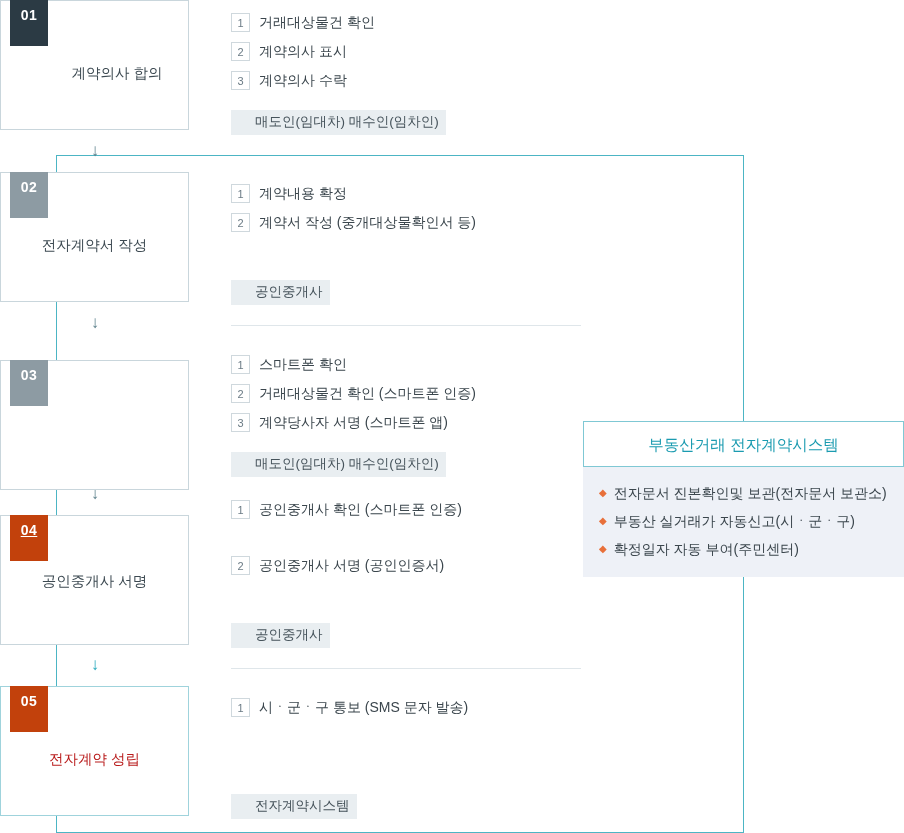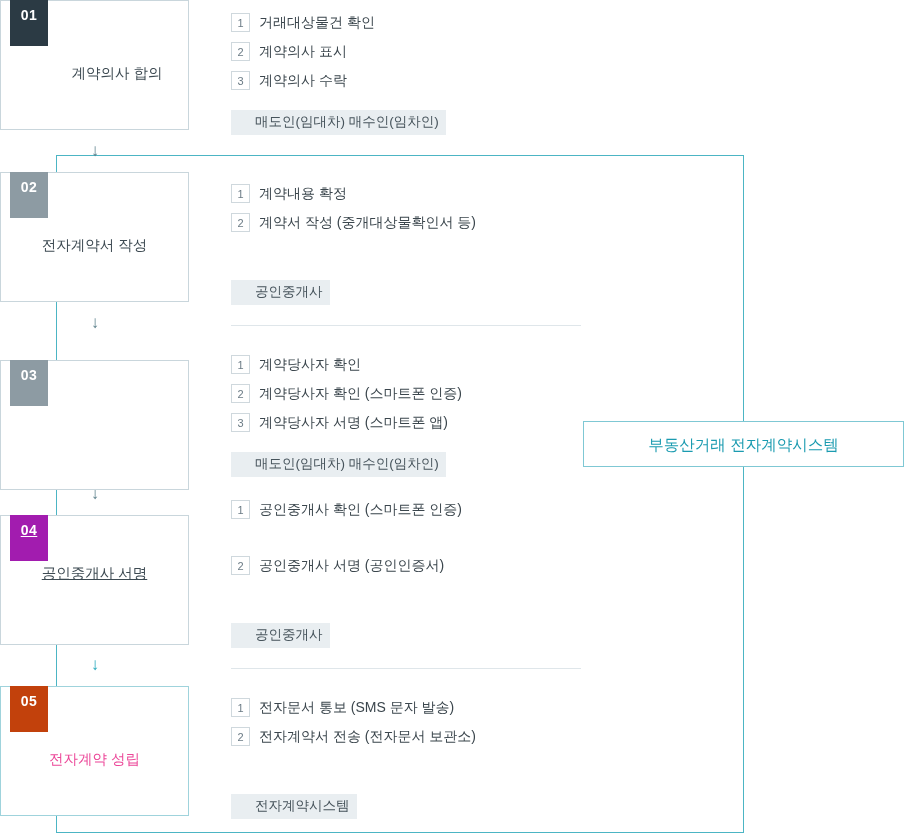--- a/index.html
+++ b/index.html
@@ -61,21 +61,21 @@
     letter-spacing: 0.5px;
   }
   .step-title {
     position: absolute;
     left: 0;
     right: 0;
     text-align: center;
     font-size: 14.5px;
     color: #3d4a52;
   }
-  .step-title.teal { color: #ec4899; }
+  .step-title.teal { color: #b91c1c; }
 
   
   .item-row {
     position: absolute;
     left: 231px;
     height: 20px;
     white-space: nowrap;
   }
   .item-num {
     display: inline-block;
@@ -193,53 +193,61 @@
     <span class="item-num">2</span><span class="item-text">계약서 작성 (중개대상물확인서 등)</span>
   </div>
   <div class="actor-tag" style="top:280px;">공인중개사</div>
 
   <div class="sep" style="top:325px;"></div>
 
   <div class="step-box" style="top:360px; height:130px;">
     <div class="step-num" style="background:#8d9ba3;">03</div>
   </div>
   <div class="item-row" style="top:355px;">
-    <span class="item-num">1</span><span class="item-text">계약당사자 확인</span>
+    <span class="item-num">1</span><span class="item-text">스마트폰 확인</span>
   </div>
   <div class="item-row" style="top:384px;">
-    <span class="item-num">2</span><span class="item-text">계약당사자 확인 (스마트폰 인증)</span>
+    <span class="item-num">2</span><span class="item-text">거래대상물건 확인 (스마트폰 인증)</span>
   </div>
   <div class="item-row" style="top:413px;">
     <span class="item-num">3</span><span class="item-text">계약당사자 서명 (스마트폰 앱)</span>
   </div>
   <div class="actor-tag" style="top:452px;">매도인(임대차) 매수인(임차인)</div>
 
   <div class="step-box" style="top:515px; height:130px;">
-    <div class="step-num" style="background:#a21caf;text-decoration:underline;">04</div>
-    <div class="step-title" style="top:48px;text-decoration:underline;">공인중개사 서명</div>
+    <div class="step-num" style="background:#c2410c;text-decoration:underline;">04</div>
+    <div class="step-title" style="top:56px;">공인중개사 서명</div>
   </div>
   <div class="item-row" style="top:500px;">
     <span class="item-num">1</span><span class="item-text">공인중개사 확인 (스마트폰 인증)</span>
   </div>
   <div class="item-row" style="top:556px;">
     <span class="item-num">2</span><span class="item-text">공인중개사 서명 (공인인증서)</span>
   </div>
   <div class="actor-tag" style="top:623px;">공인중개사</div>
 
   <div class="sep" style="top:668px;"></div>
 
   <div class="step-box" style="top:686px; height:130px; border-color:#9fd3dc;">
     <div class="step-num" style="background:#c2410c;">05</div>
     <div class="step-title teal" style="top:63px;">전자계약 성립</div>
   </div>
   <div class="item-row" style="top:698px;">
-    <span class="item-num">1</span><span class="item-text">전자문서 통보 (SMS 문자 발송)</span>
-  </div>
-  <div class="item-row" style="top:727px;">
-    <span class="item-num">2</span><span class="item-text">전자계약서 전송 (전자문서 보관소)</span>
+    <span class="item-num">1</span><span class="item-text">시ㆍ군ㆍ구 통보 (SMS 문자 발송)</span>
   </div>
   <div class="actor-tag" style="top:794px;">전자계약시스템</div>
 
   <div id="sys-panel">
     <div id="sys-head">부동산거래 전자계약시스템</div>
+    <div id="sys-body">
+      <div class="sys-item">
+        <span class="sys-bullet">◆</span><span>전자문서 진본확인및 보관(전자문서 보관소)</span>
+      </div>
+      <div class="sys-item">
+        <span class="sys-bullet">◆</span><span>부동산 실거래가 자동신고(시ㆍ군ㆍ구)</span>
+      </div>
+      <div class="sys-item">
+        <span class="sys-bullet">◆</span><span>확정일자 자동 부여(주민센터)</span>
+      </div>
+    </div>
   </div>
 
 </div>
 
 </body></html>

